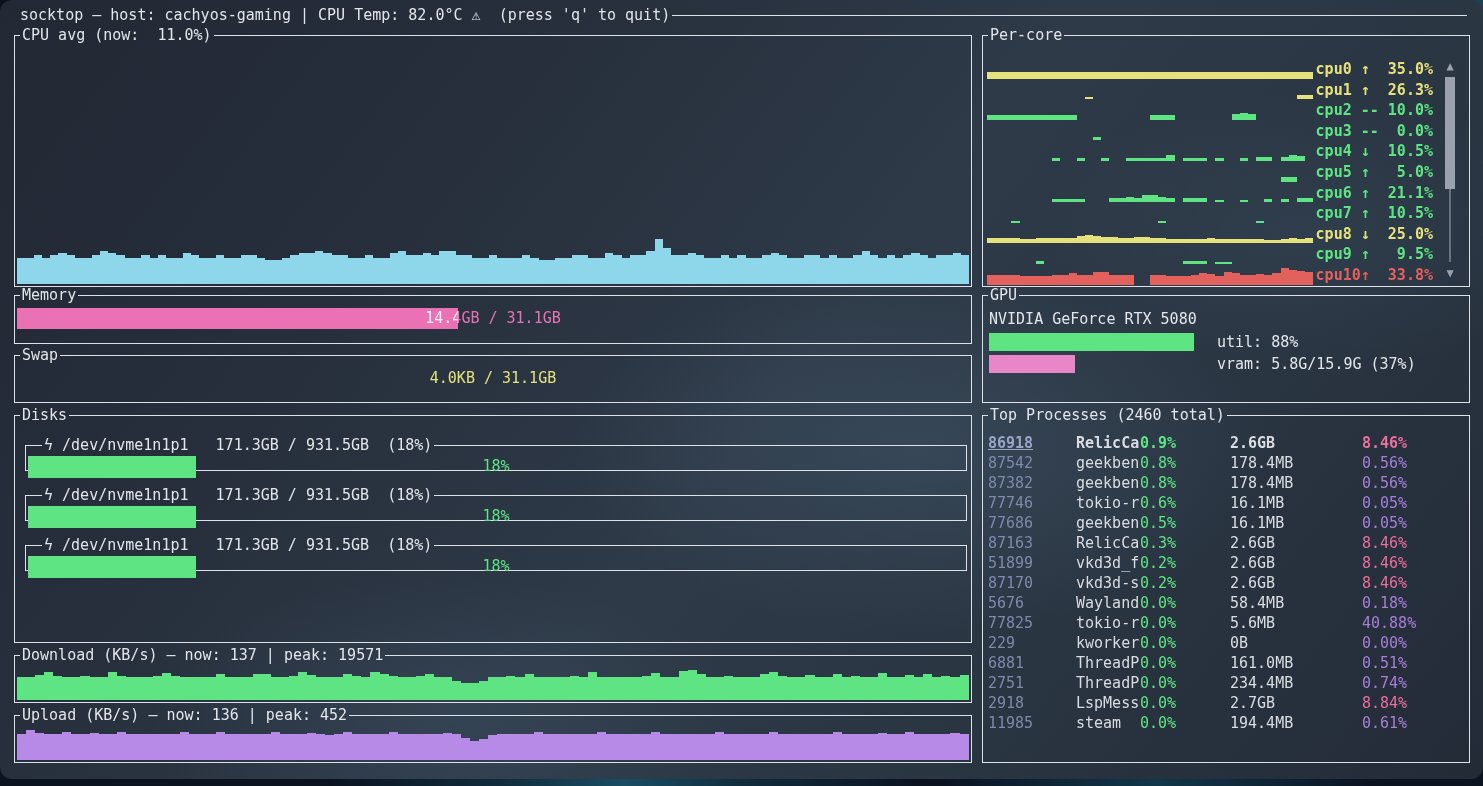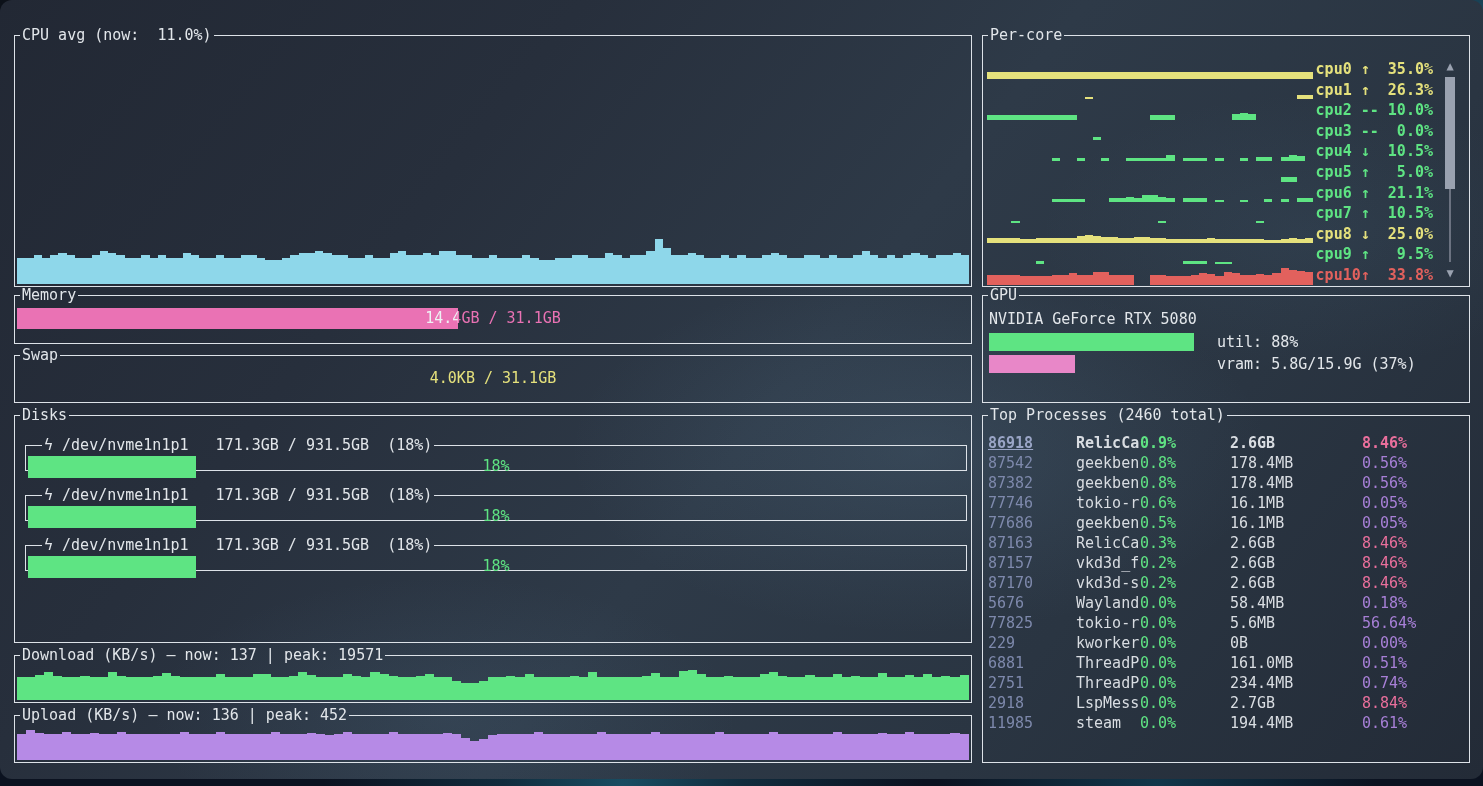--- a/index.html
+++ b/index.html
@@ -64,20 +64,24 @@
   .prow .mp-lo{color:#a77fd6;}
   .prow.hl{font-weight:bold;}
   .prow.hl .pid{color:#9aa5c6;text-decoration:underline;}
   .yellow{color:#e5e17c;} .green{color:#5ee483;} .red{color:#e2615d;}
 </style>
 </head>
 <body>
 
 <div class="term">
 
+  <div class="titlebar">
+    <span>socktop — host: cachyos-gaming | CPU Temp: 82.0°C ⚠  (press 'q' to quit)</span>
+    <span class="tline"></span>
+  </div>
 
   <fieldset class="panel" style="left:14px;top:25px;width:958px;height:262px;">
     <legend><span>CPU avg (now:  11.0%)</span></legend>
     <div class="spark" style="height:238px;">
         <i style="height: 11%; background: rgb(142, 215, 234);"></i>
         <i style="height: 11%; background: rgb(142, 215, 234);"></i>
         <i style="height: 12%; background: rgb(142, 215, 234);"></i>
         <i style="height: 11%; background: rgb(142, 215, 234);"></i>
         <i style="height: 12%; background: rgb(142, 215, 234);"></i>
         <i style="height: 13%; background: rgb(142, 215, 234);"></i>
@@ -981,24 +985,24 @@
 
   <fieldset class="panel" style="left:982px;top:405px;width:488px;height:358px;">
     <legend><span>Top Processes (2460 total)</span></legend>
     <div class="proc" id="proc-table">
         <div class="prow hl"><span class="pid">86918</span><span class="nm">RelicCa</span><span class="cpu">0.9%</span><span class="mem">2.6GB</span><span class="mp-hi">8.46%</span></div>
         <div class="prow"><span class="pid">87542</span><span class="nm">geekben</span><span class="cpu">0.8%</span><span class="mem">178.4MB</span><span class="mp-lo">0.56%</span></div>
         <div class="prow"><span class="pid">87382</span><span class="nm">geekben</span><span class="cpu">0.8%</span><span class="mem">178.4MB</span><span class="mp-lo">0.56%</span></div>
         <div class="prow"><span class="pid">77746</span><span class="nm">tokio-r</span><span class="cpu">0.6%</span><span class="mem">16.1MB</span><span class="mp-lo">0.05%</span></div>
         <div class="prow"><span class="pid">77686</span><span class="nm">geekben</span><span class="cpu">0.5%</span><span class="mem">16.1MB</span><span class="mp-lo">0.05%</span></div>
         <div class="prow"><span class="pid">87163</span><span class="nm">RelicCa</span><span class="cpu">0.3%</span><span class="mem">2.6GB</span><span class="mp-hi">8.46%</span></div>
-        <div class="prow"><span class="pid">87157</span><span class="nm">vkd3d_f</span><span class="cpu">0.2%</span><span class="mem">2.6GB</span><span class="mp-hi">8.46%</span></div>
+        <div class="prow"><span class="pid">51899</span><span class="nm">vkd3d_f</span><span class="cpu">0.2%</span><span class="mem">2.6GB</span><span class="mp-hi">8.46%</span></div>
         <div class="prow"><span class="pid">87170</span><span class="nm">vkd3d-s</span><span class="cpu">0.2%</span><span class="mem">2.6GB</span><span class="mp-hi">8.46%</span></div>
         <div class="prow"><span class="pid">5676</span><span class="nm">Wayland</span><span class="cpu">0.0%</span><span class="mem">58.4MB</span><span class="mp-lo">0.18%</span></div>
-        <div class="prow"><span class="pid">77825</span><span class="nm">tokio-r</span><span class="cpu">0.0%</span><span class="mem">5.6MB</span><span class="mp-lo">56.64%</span></div>
+        <div class="prow"><span class="pid">77825</span><span class="nm">tokio-r</span><span class="cpu">0.0%</span><span class="mem">5.6MB</span><span class="mp-lo">40.88%</span></div>
         <div class="prow"><span class="pid">229</span><span class="nm">kworker</span><span class="cpu">0.0%</span><span class="mem">0B</span><span class="mp-lo">0.00%</span></div>
         <div class="prow"><span class="pid">6881</span><span class="nm">ThreadP</span><span class="cpu">0.0%</span><span class="mem">161.0MB</span><span class="mp-lo">0.51%</span></div>
         <div class="prow"><span class="pid">2751</span><span class="nm">ThreadP</span><span class="cpu">0.0%</span><span class="mem">234.4MB</span><span class="mp-lo">0.74%</span></div>
         <div class="prow"><span class="pid">2918</span><span class="nm">LspMess</span><span class="cpu">0.0%</span><span class="mem">2.7GB</span><span class="mp-hi">8.84%</span></div>
         <div class="prow"><span class="pid">11985</span><span class="nm">steam</span><span class="cpu">0.0%</span><span class="mem">194.4MB</span><span class="mp-lo">0.61%</span></div>
       </div>
   </fieldset>
 
 </div>
 

